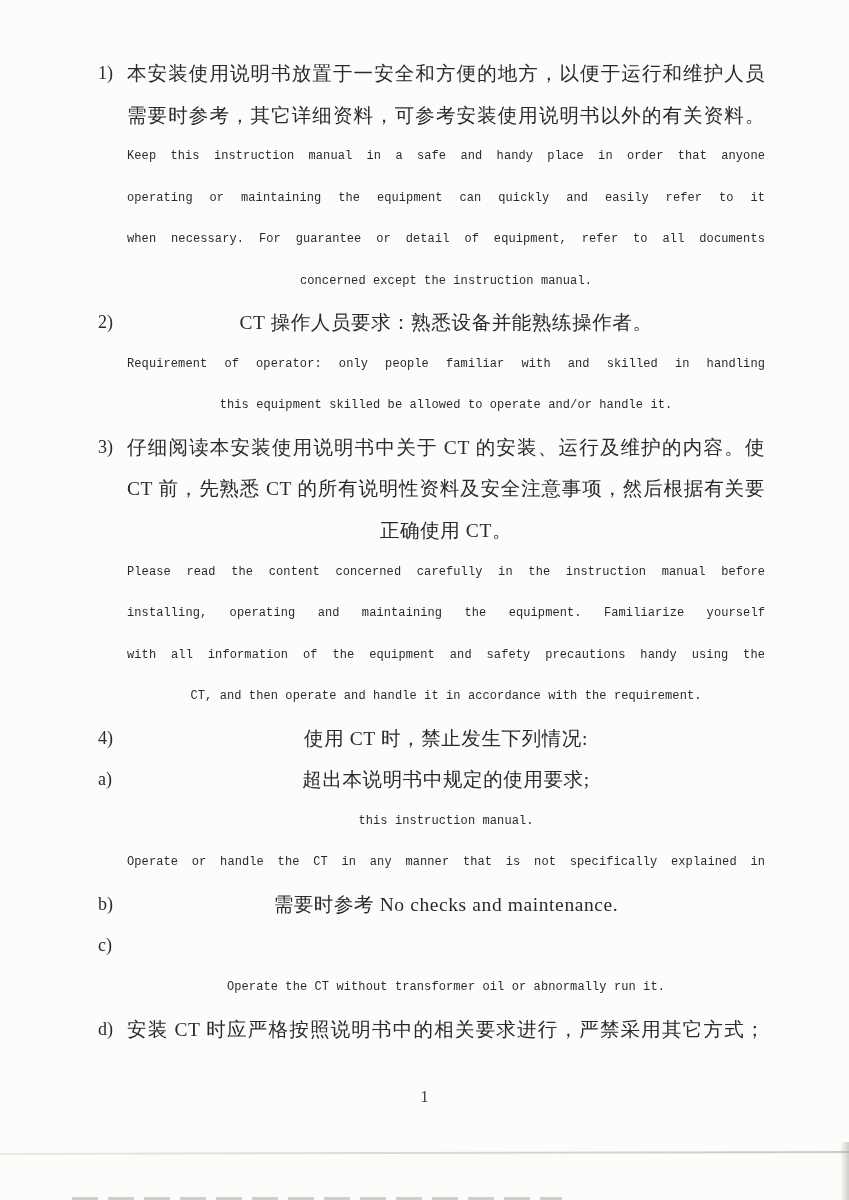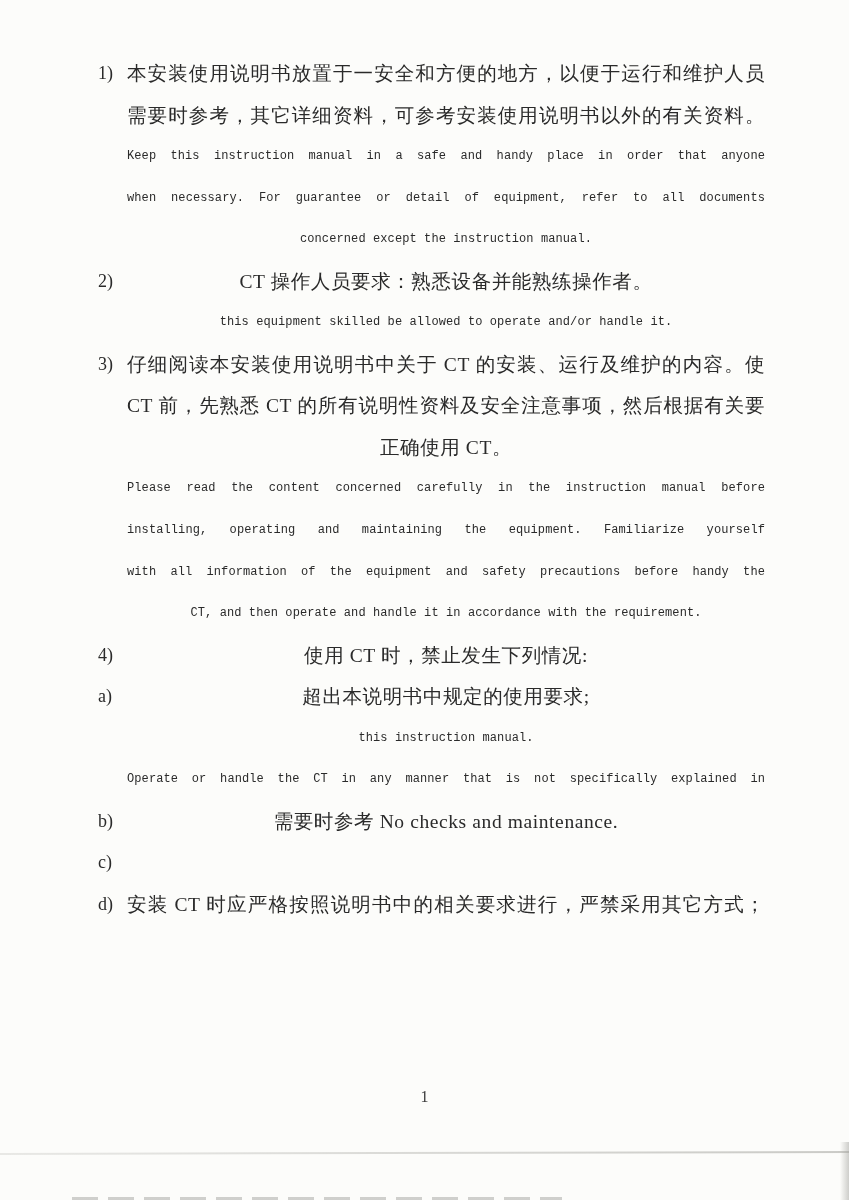--- a/index.html
+++ b/index.html
@@ -102,29 +102,35 @@
       <span class="marker">1)</span>
       <span>本安装使用说明书放置于一安全和方便的地方，以便于运行和维护人员</span>
     </div>
     <div class="line zh j">
       <span>需要时参考，其它详细资料，可参考安装使用说明书以外的有关资料。</span>
     </div>
     <div class="line en j">
       <span>Keep this instruction manual in a safe and handy place in order that anyone</span>
     </div>
     <div class="line en j">
+      <span>operating or maintaining the equipment can quickly and easily refer to it</span>
+    </div>
+    <div class="line en j">
       <span>when necessary. For guarantee or detail of equipment, refer to all documents</span>
     </div>
     <div class="line en">
       <span>concerned except the instruction manual.</span>
     </div>
 
     <div class="line zh">
       <span class="marker">2)</span>
       <span>CT 操作人员要求：熟悉设备并能熟练操作者。</span>
+    </div>
+    <div class="line en j">
+      <span>Requirement of operator: only people familiar with and skilled in handling</span>
     </div>
     <div class="line en">
       <span>this equipment skilled be allowed to operate and/or handle it.</span>
     </div>
 
     <div class="line zh j">
       <span class="marker">3)</span>
       <span>仔细阅读本安装使用说明书中关于 CT 的安装、运行及维护的内容。使用</span>
     </div>
     <div class="line zh j">
@@ -133,21 +139,21 @@
     <div class="line zh">
       <span>正确使用 CT。</span>
     </div>
     <div class="line en j">
       <span>Please read the content concerned carefully in the instruction manual before</span>
     </div>
     <div class="line en j">
       <span>installing, operating and maintaining the equipment. Familiarize yourself</span>
     </div>
     <div class="line en j">
-      <span>with all information of the equipment and safety precautions before handy the</span>
+      <span>with all information of the equipment and safety precautions handy using the</span>
     </div>
     <div class="line en">
       <span>CT, and then operate and handle it in accordance with the requirement.</span>
     </div>
 
     <div class="line zh">
       <span class="marker">4)</span>
       <span>使用 CT 时，禁止发生下列情况:</span>
     </div>
 
@@ -163,20 +169,23 @@
     </div>
 
     <div class="line zh">
       <span class="marker">b)</span>
       <span>需要时参考 No checks and maintenance.</span>
     </div>
 
     <div class="line zh">
       <span class="marker">c)</span>
     </div>
+    <div class="line en">
+      <span>Operate the CT without transformer oil or abnormally run it.</span>
+    </div>
 
     <div class="line zh j">
       <span class="marker">d)</span>
       <span>安装 CT 时应严格按照说明书中的相关要求进行，严禁采用其它方式；应</span>
     </div>
 
   </div>
 
   <div class="pagenum">1</div>
 

